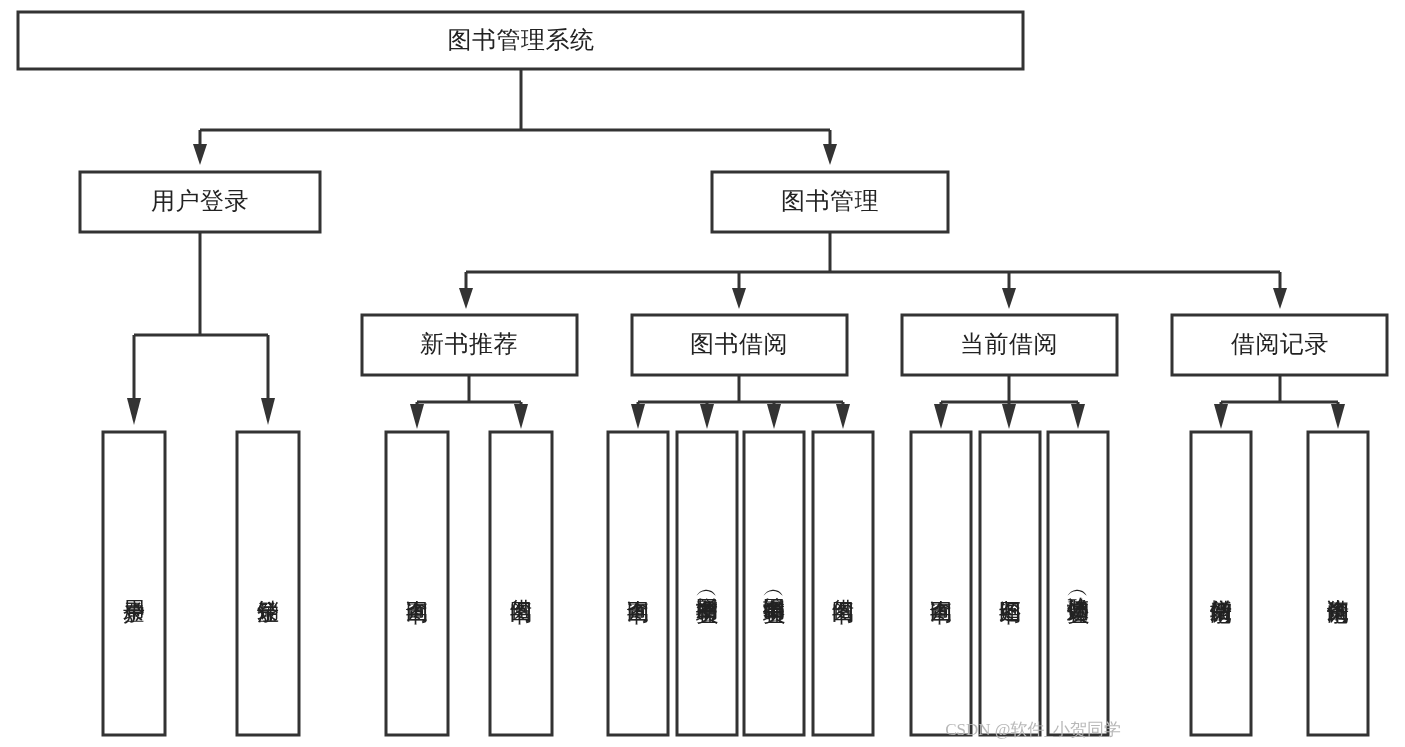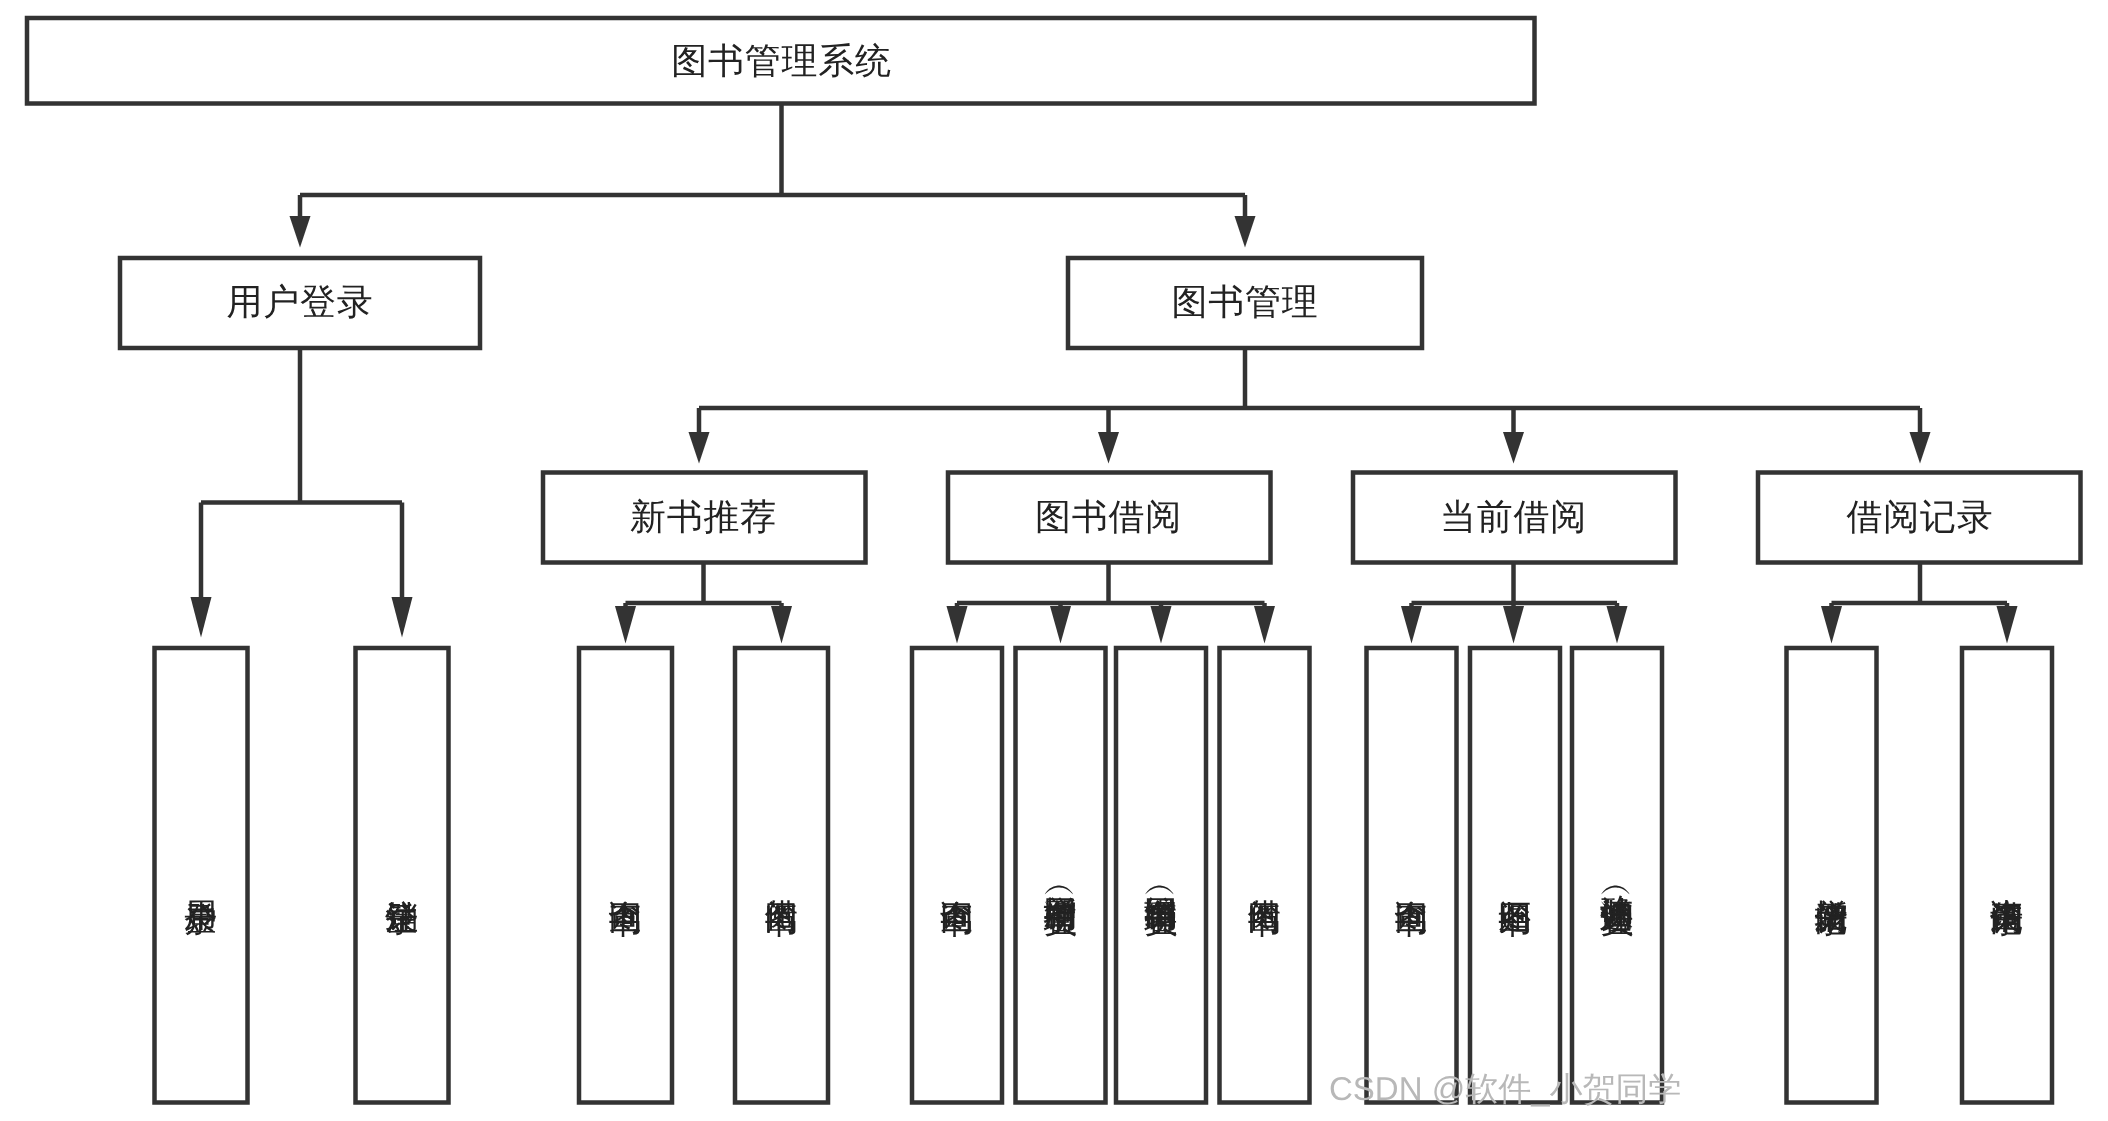--- a/index.html
+++ b/index.html
@@ -64,22 +64,22 @@
     align-items: center;
     justify-content: center;
     white-space: nowrap;
     pointer-events: none;
     letter-spacing: 1px;
   }
   .watermark {
     position: absolute;
     right: 8px;
     bottom: 6px;
-    font-family: Liberation Sans, sans-serif;
-    font-size: 22px;
+    font-family: Liberation Serif, serif;
+    font-size: 17px;
     color: #b8b8b8;
     white-space: nowrap;
     user-select: none;
   }
 </style>
 </head>
 <body>
 
 <div id="diagram-root">
 

